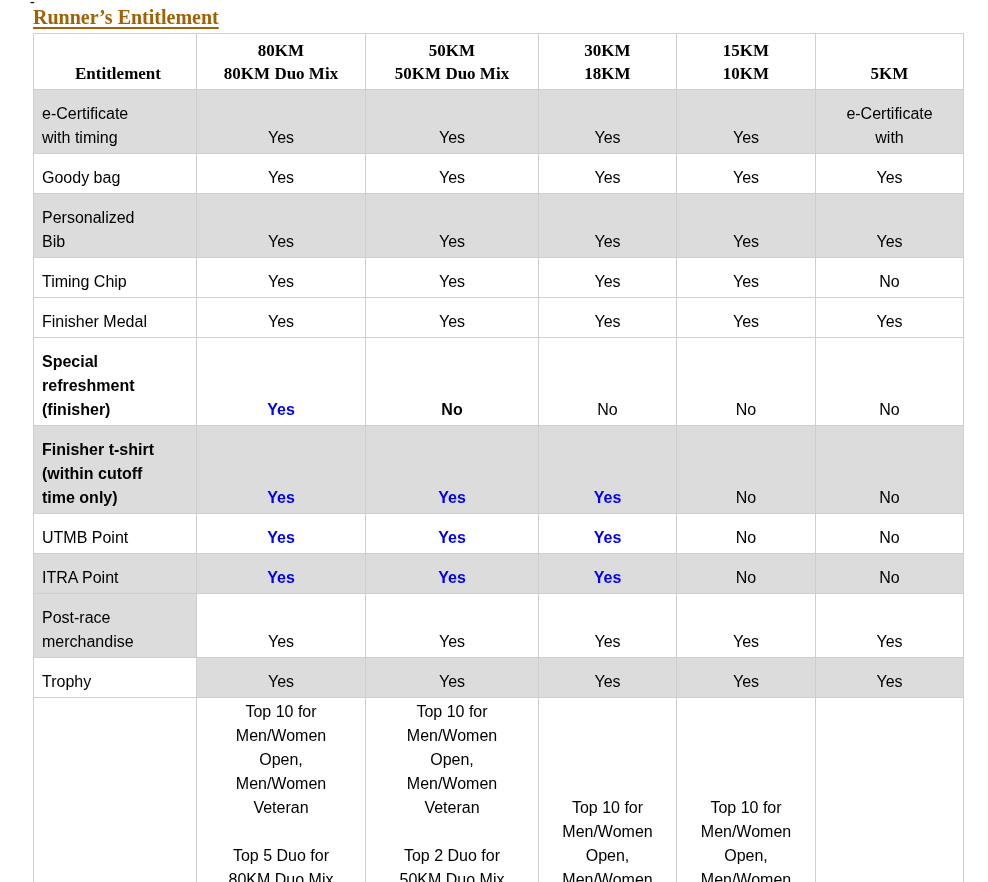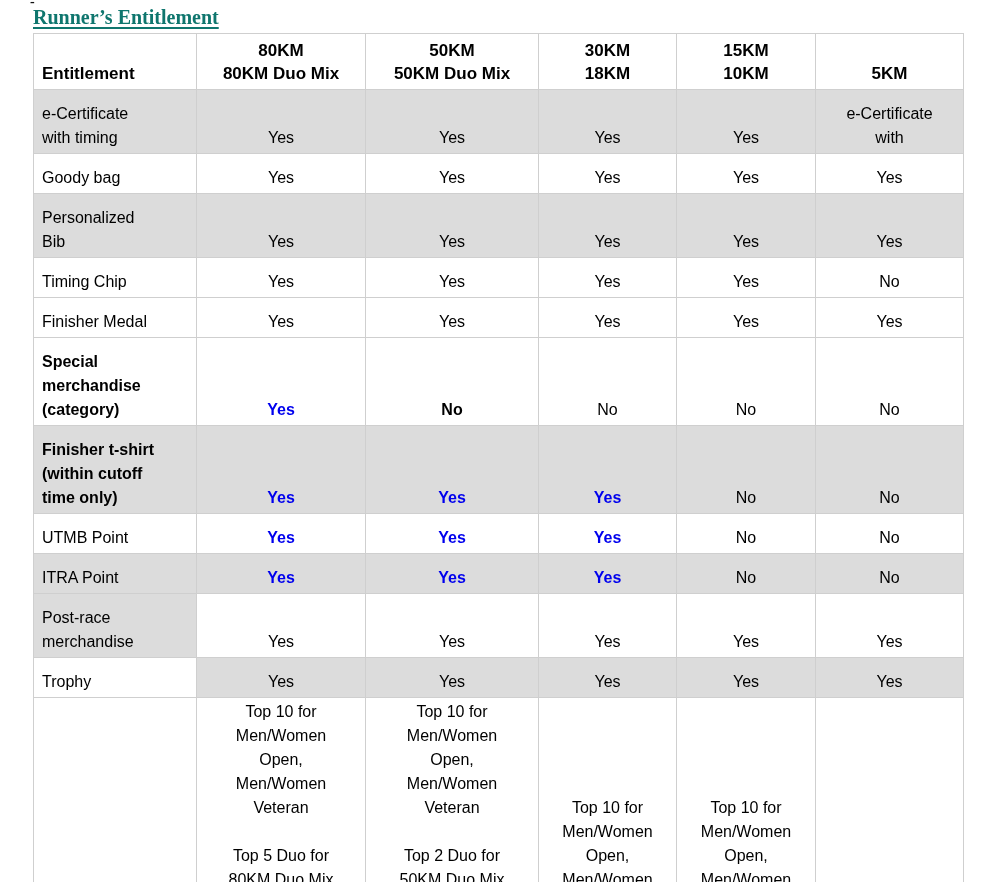--- a/index.html
+++ b/index.html
@@ -9,40 +9,40 @@
     color:#000;position:relative;overflow:hidden;
   }
   .stray{
     position:absolute;left:30px;top:-5px;
     font-family:"Liberation Serif","DejaVu Serif",serif;
     font-weight:bold;font-size:14px;line-height:14px;color:#111;
   }
   .title{
     position:absolute;left:33px;top:5px;
     font-family:"Liberation Serif","DejaVu Serif",serif;
-    font-weight:bold;font-size:20px;line-height:24px;color:#0f766e;
+    font-weight:bold;font-size:20px;line-height:24px;color:#a16207;
     text-decoration:underline;
     text-decoration-thickness:2px;
     text-underline-offset:3px;
   }
   table.entitlement{
     position:absolute;left:33px;top:33px;width:930px;
     border-collapse:collapse;table-layout:fixed;
   }
   .entitlement th,.entitlement td{
     border:1px solid var(--border,#cfcfcf);
     vertical-align:bottom;
   }
   .entitlement th{
-    font-family:Liberation Sans, sans-serif;
+    font-family:Liberation Serif, serif;
     font-weight:bold;font-size:17px;line-height:23px;
     text-align:center;padding:5px 2px 4px 2px;background:#fff;
   }
   .entitlement th.label-col{
-    text-align:left;padding-left:8px;
+    text-align:center;padding-left:8px;
   }
   .entitlement td{
     font-size:16px;line-height:24px;
     text-align:center;padding:2px 18px 3px 18px;
   }
   .entitlement td.row-label{
     text-align:left;padding:12px 40px 3px 8px;
   }
   .shade{background:var(--shade,#dcdcdc);}
   .bold{font-weight:bold;}
@@ -112,21 +112,21 @@
         </tr>
         <tr>
           <td class="row-label">Finisher Medal</td>
           <td class="">Yes</td>
           <td class="">Yes</td>
           <td class="">Yes</td>
           <td class="">Yes</td>
           <td class="">Yes</td>
         </tr>
         <tr>
-          <td class="row-label bold">Special merchandise (category)</td>
+          <td class="row-label bold">Special refreshment (finisher)</td>
           <td class="blue-bold">Yes</td>
           <td class="bold">No</td>
           <td class="">No</td>
           <td class="">No</td>
           <td class="">No</td>
         </tr>
         <tr>
           <td class="row-label shade bold">Finisher t-shirt (within cutoff time only)</td>
           <td class="shade blue-bold">Yes</td>
           <td class="shade blue-bold">Yes</td>

